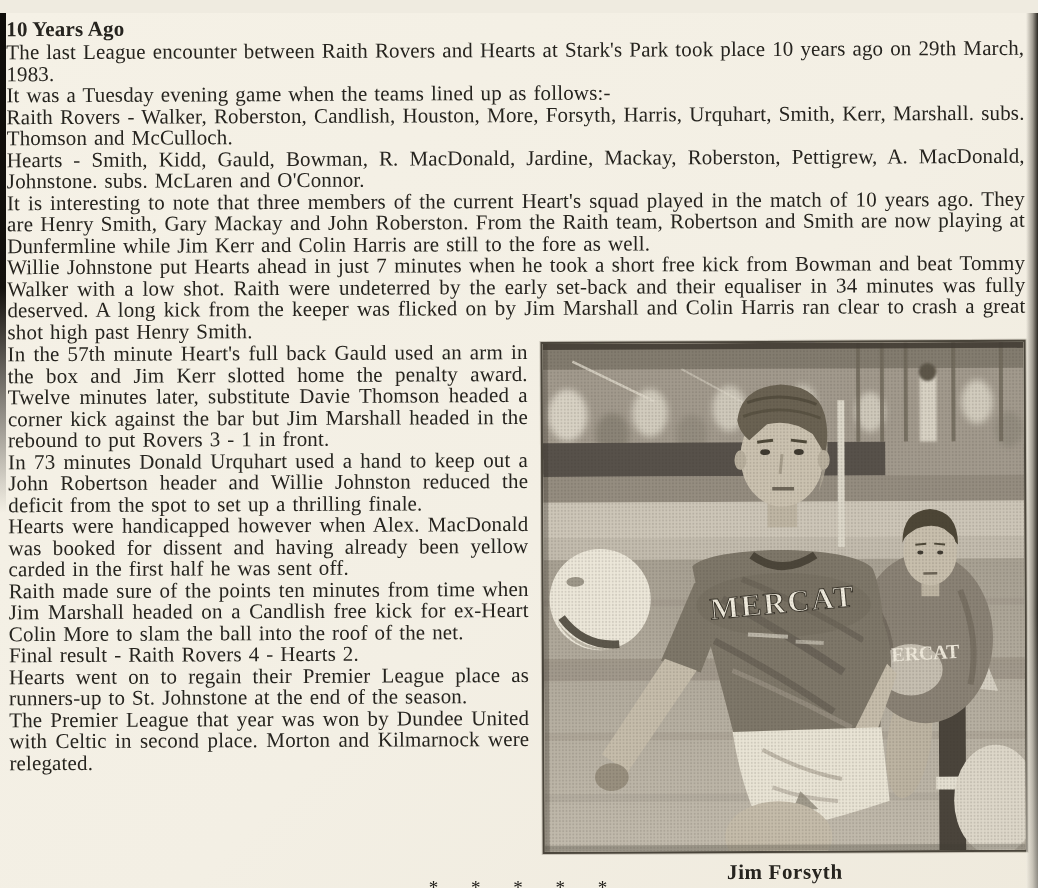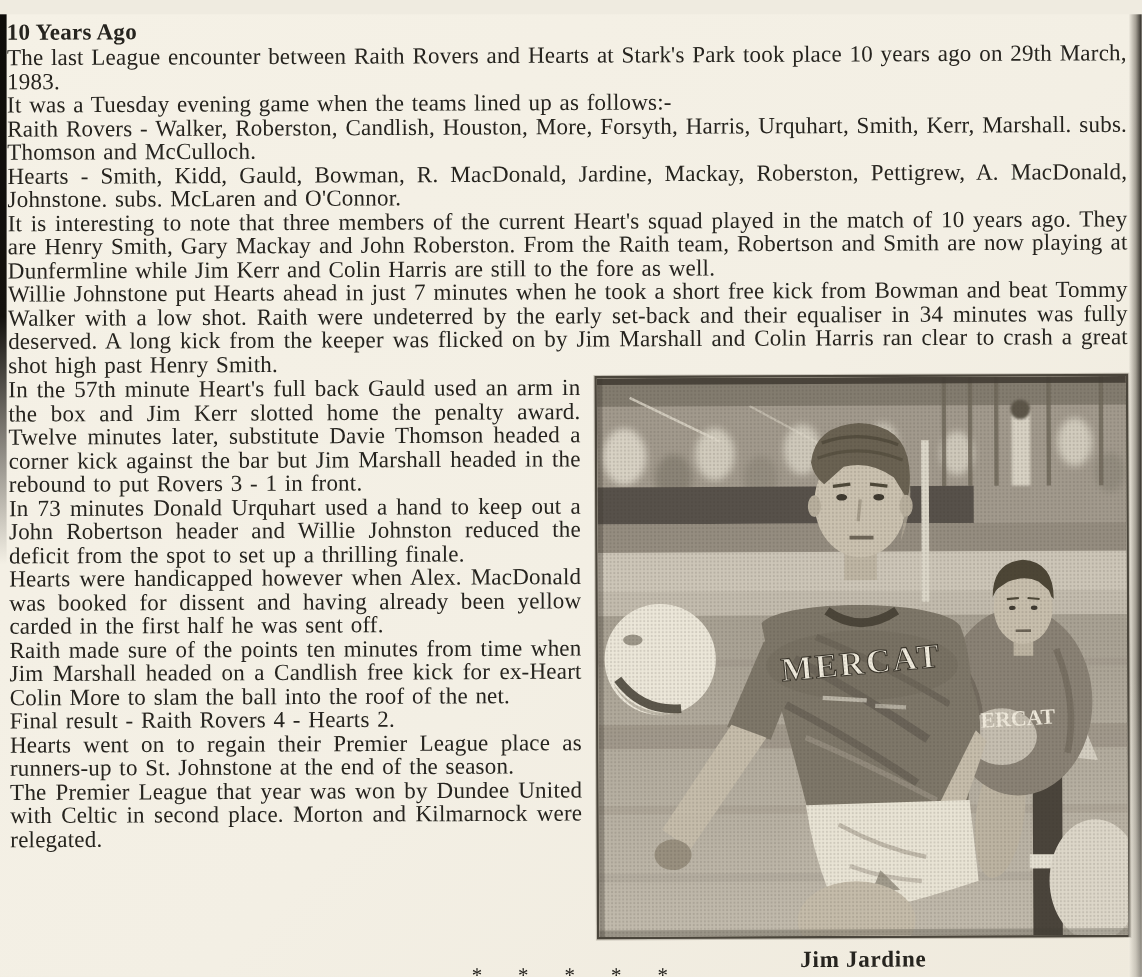--- a/index.html
+++ b/index.html
@@ -211,21 +211,21 @@
               <path d="M18,276 Q40,306 76,303" stroke="#433d31" stroke-width="8" fill="none" opacity="0.85"></path>
               <ellipse cx="32" cy="240" rx="9" ry="5" fill="#6b6455" opacity="0.6"></ellipse>
             </g>
 
             <rect width="485" height="512" fill="url(#dots)"></rect>
             <rect x="0" y="0" width="485" height="6" fill="#3f3a31" opacity="0.85"></rect>
             <rect x="0" y="0" width="5" height="512" fill="#3f3a31" opacity="0.35"></rect>
             <rect x="0" y="506" width="485" height="6" fill="#3f3a31" opacity="0.3"></rect>
           </svg>
         </div>
-        <figcaption class="caption">Jim Jardine</figcaption>
+        <figcaption class="caption">Jim Forsyth</figcaption>
       </figure>
 
     </div>
   </div>
 
   <div class="stars">* * * * *</div>
 
   <div class="edge-left"></div>
   <div class="edge-right"></div>
   <div class="edge-right-fade"></div>

